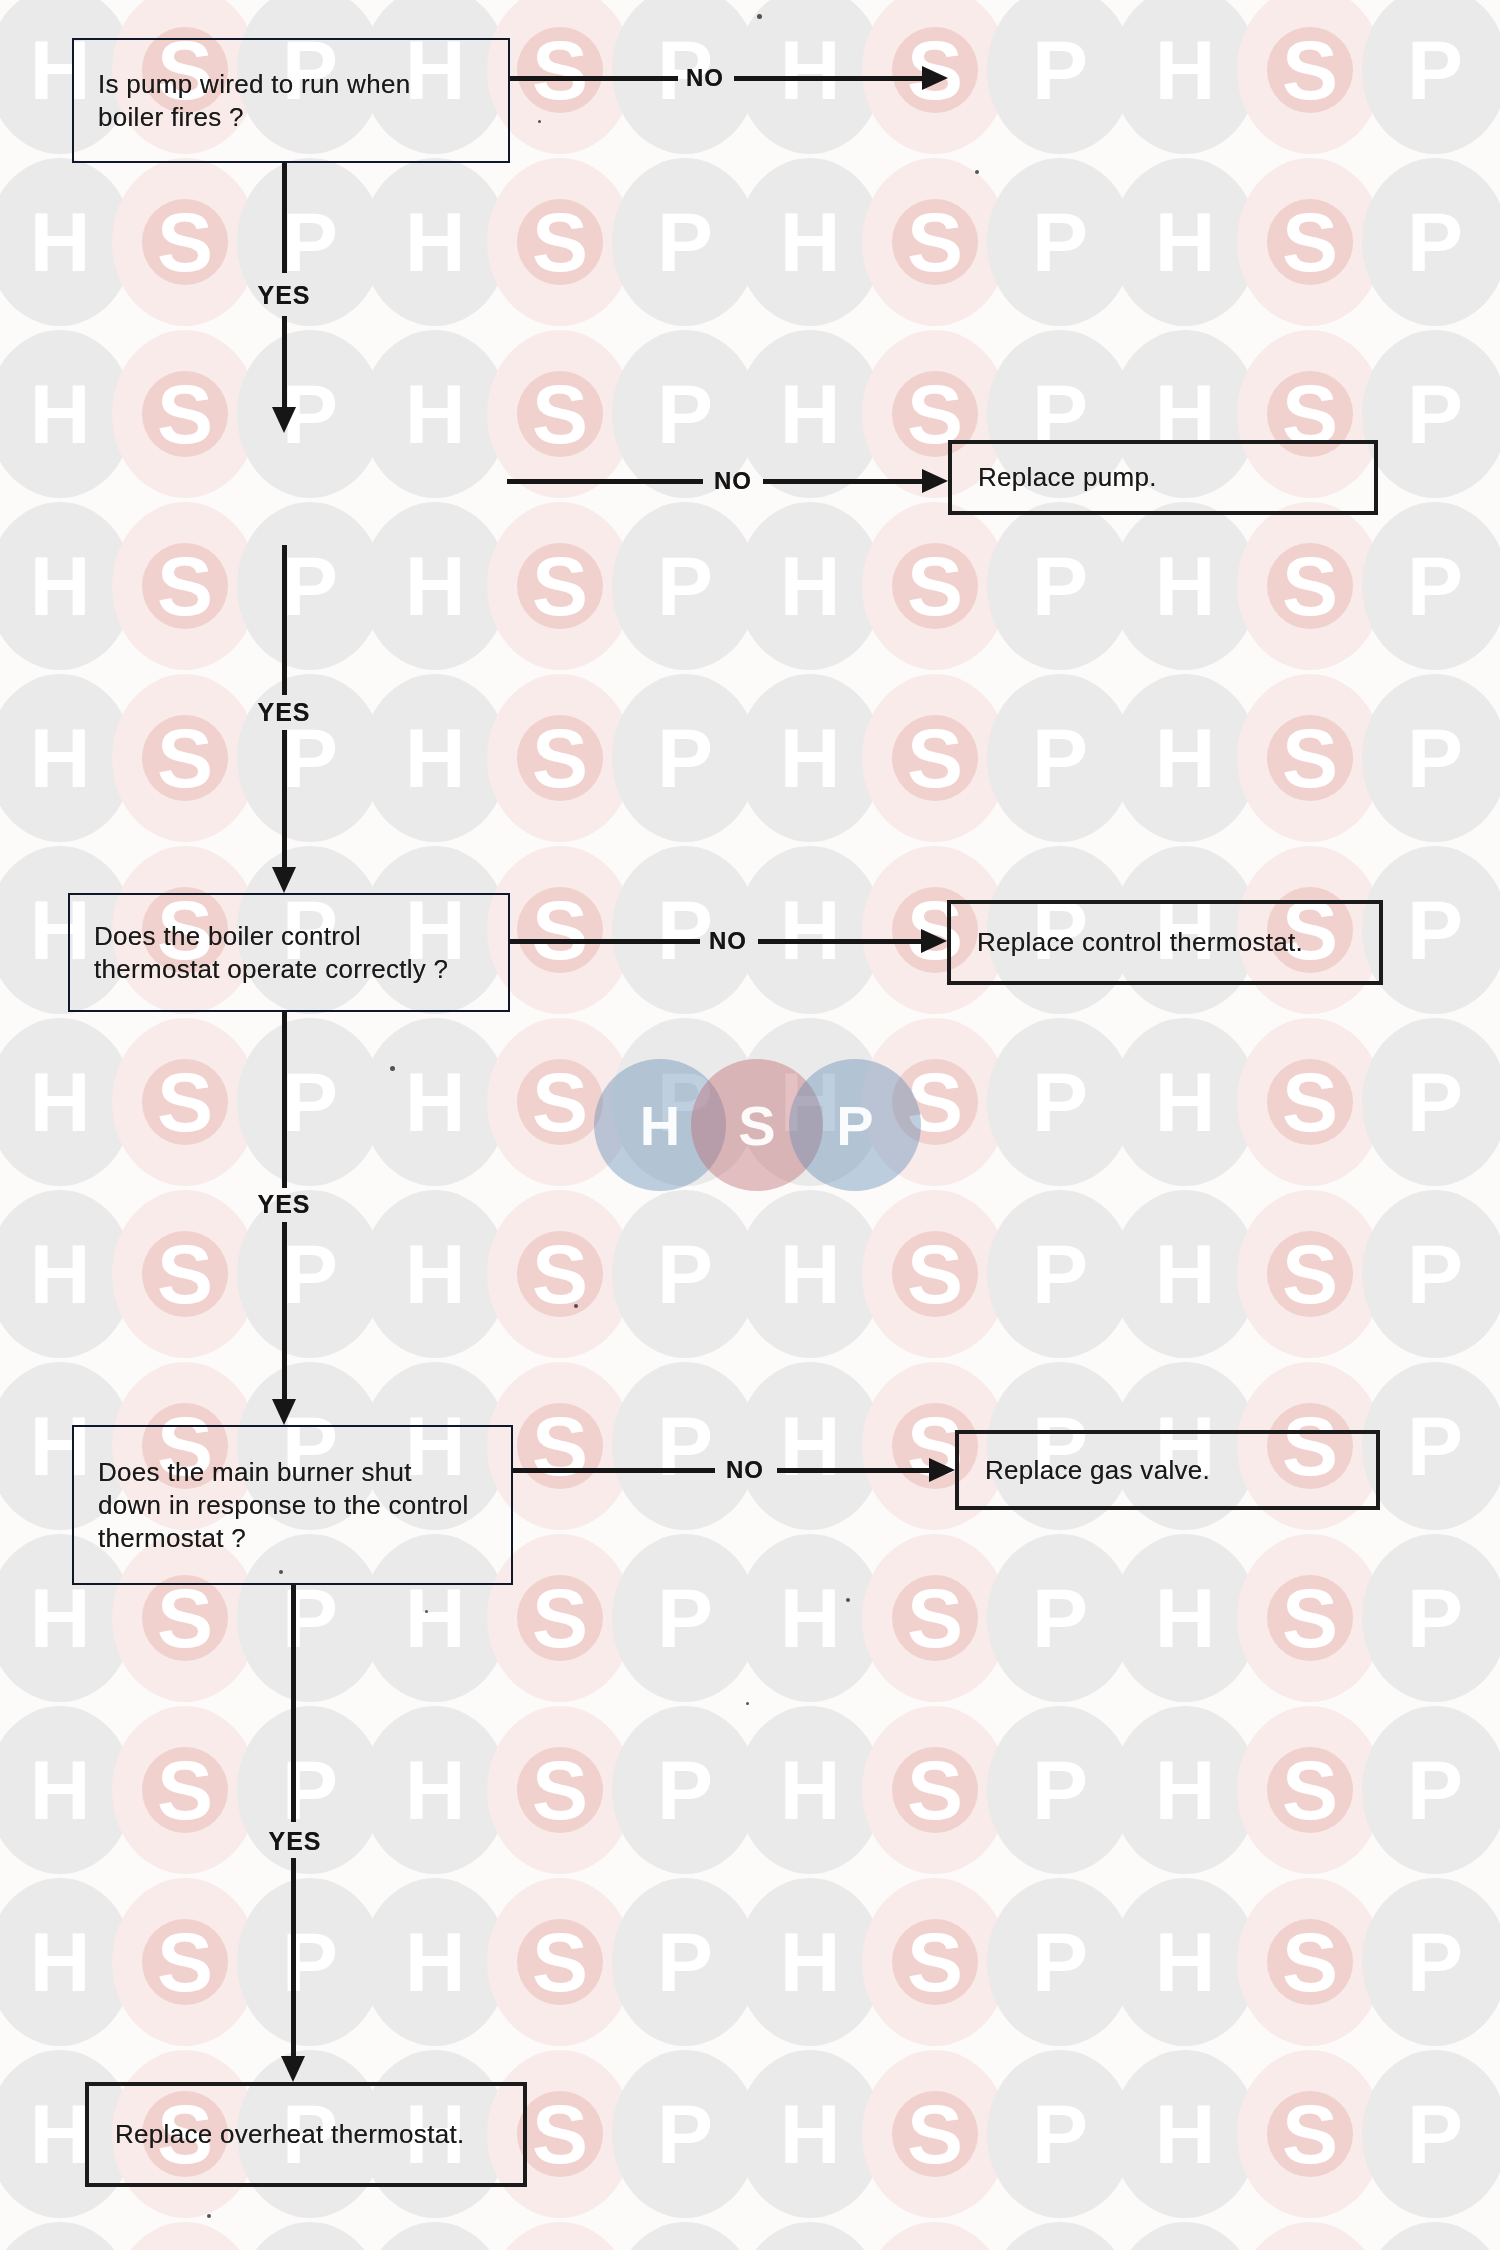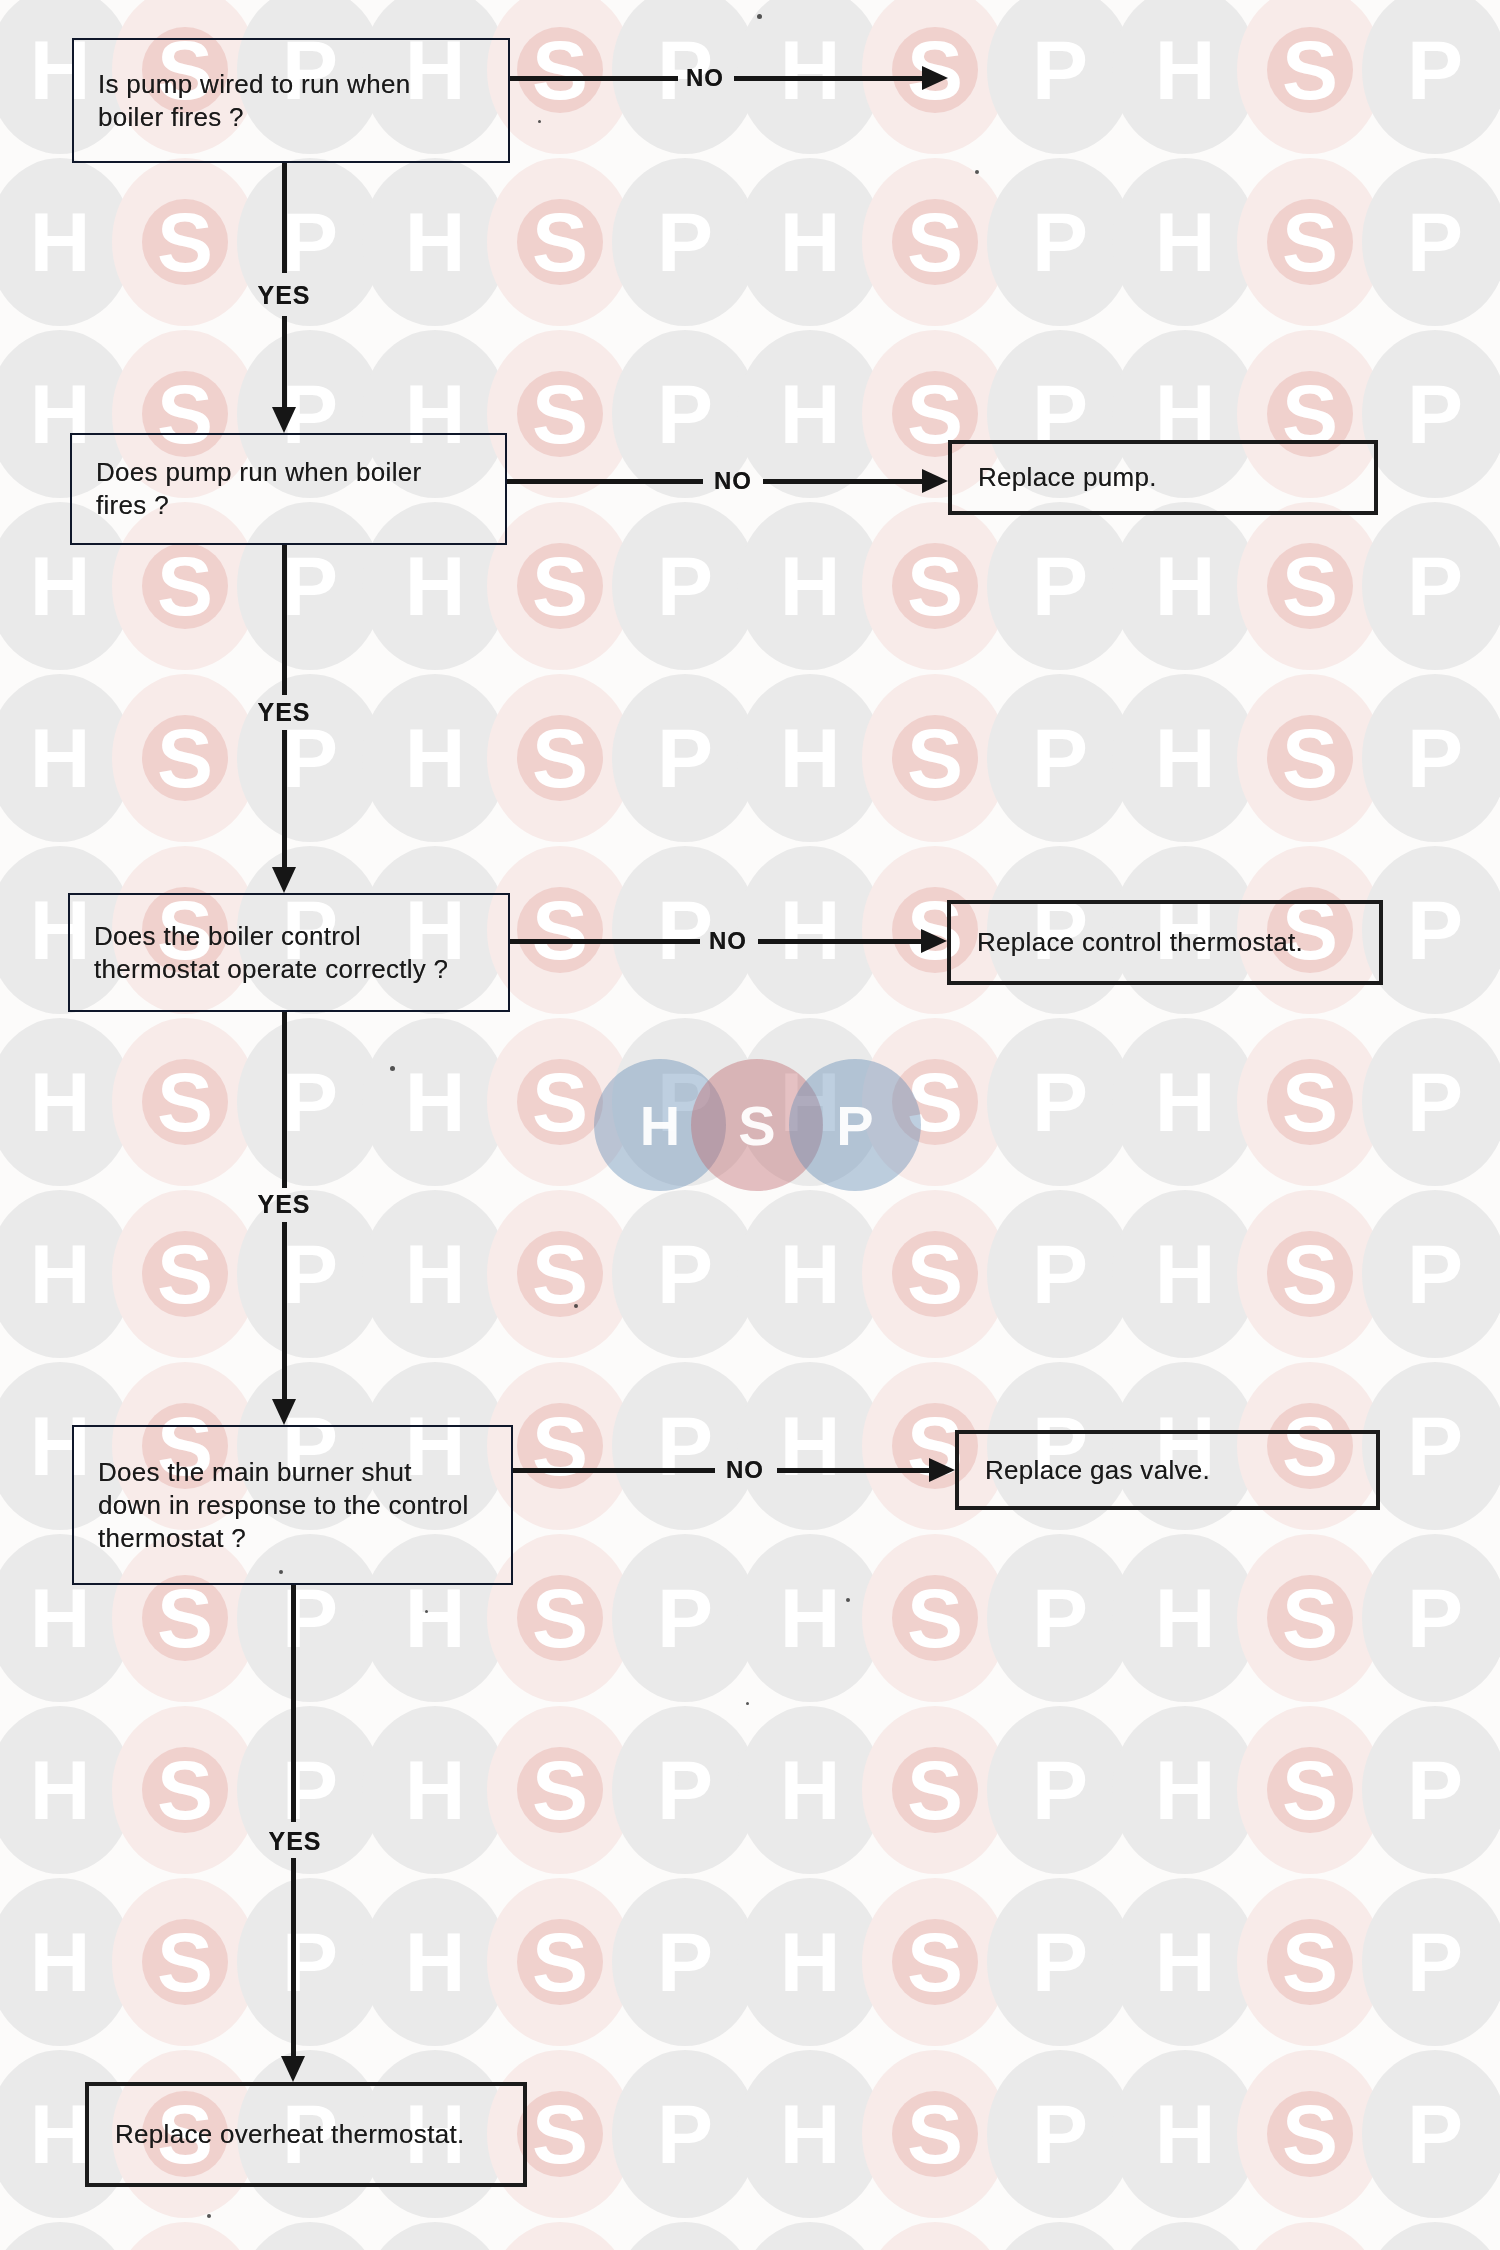--- a/index.html
+++ b/index.html
@@ -610,24 +610,20 @@
         <span>P</span>
       </div>
     </div>
 
   <div class="node q flow" style="left:72px;top:38px;width:438px;height:125px">
     <span class="node-label">Is pump wired to run when
 boiler fires ?</span>
   </div>
 
 
-  <div class="node q flow" style="left:70px;top:433px;width:437px;height:112px">
-    <span class="node-label">Does pump run when boiler
-fires ?</span>
-  </div>
 
   <div class="node a flow" style="left:948px;top:440px;width:430px;height:75px">
     <span class="node-label">Replace pump.</span>
   </div>
 
   <div class="node q flow" style="left:68px;top:893px;width:442px;height:119px">
     <span class="node-label">Does the boiler control
 thermostat operate correctly ?</span>
   </div>
 

